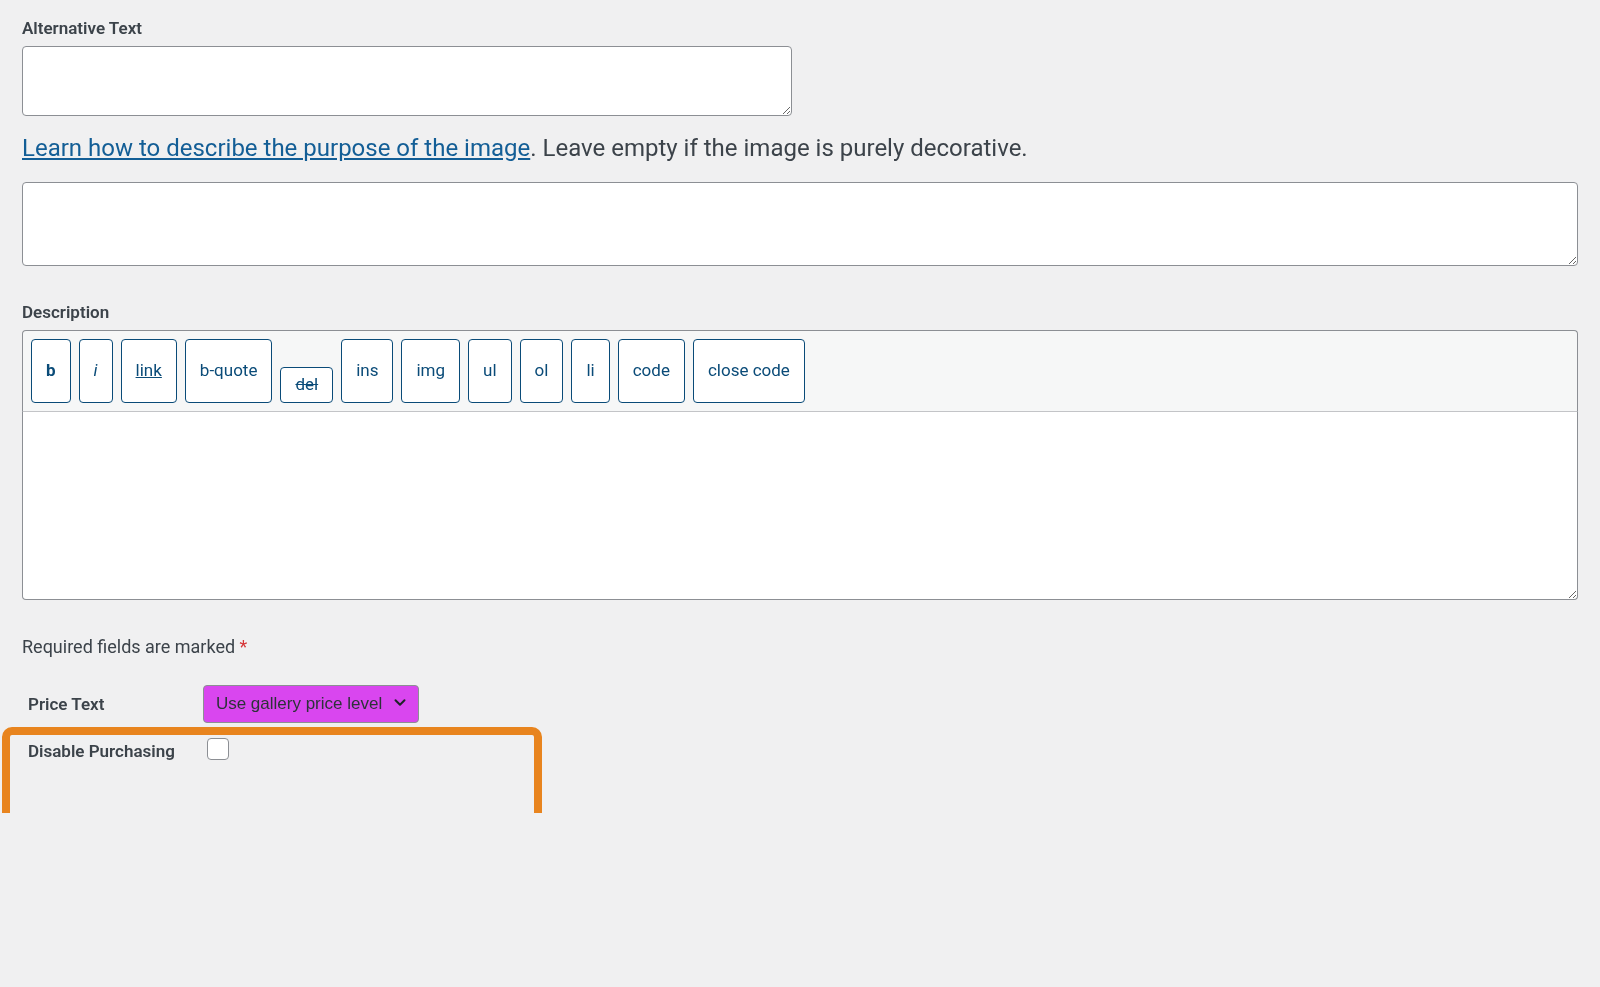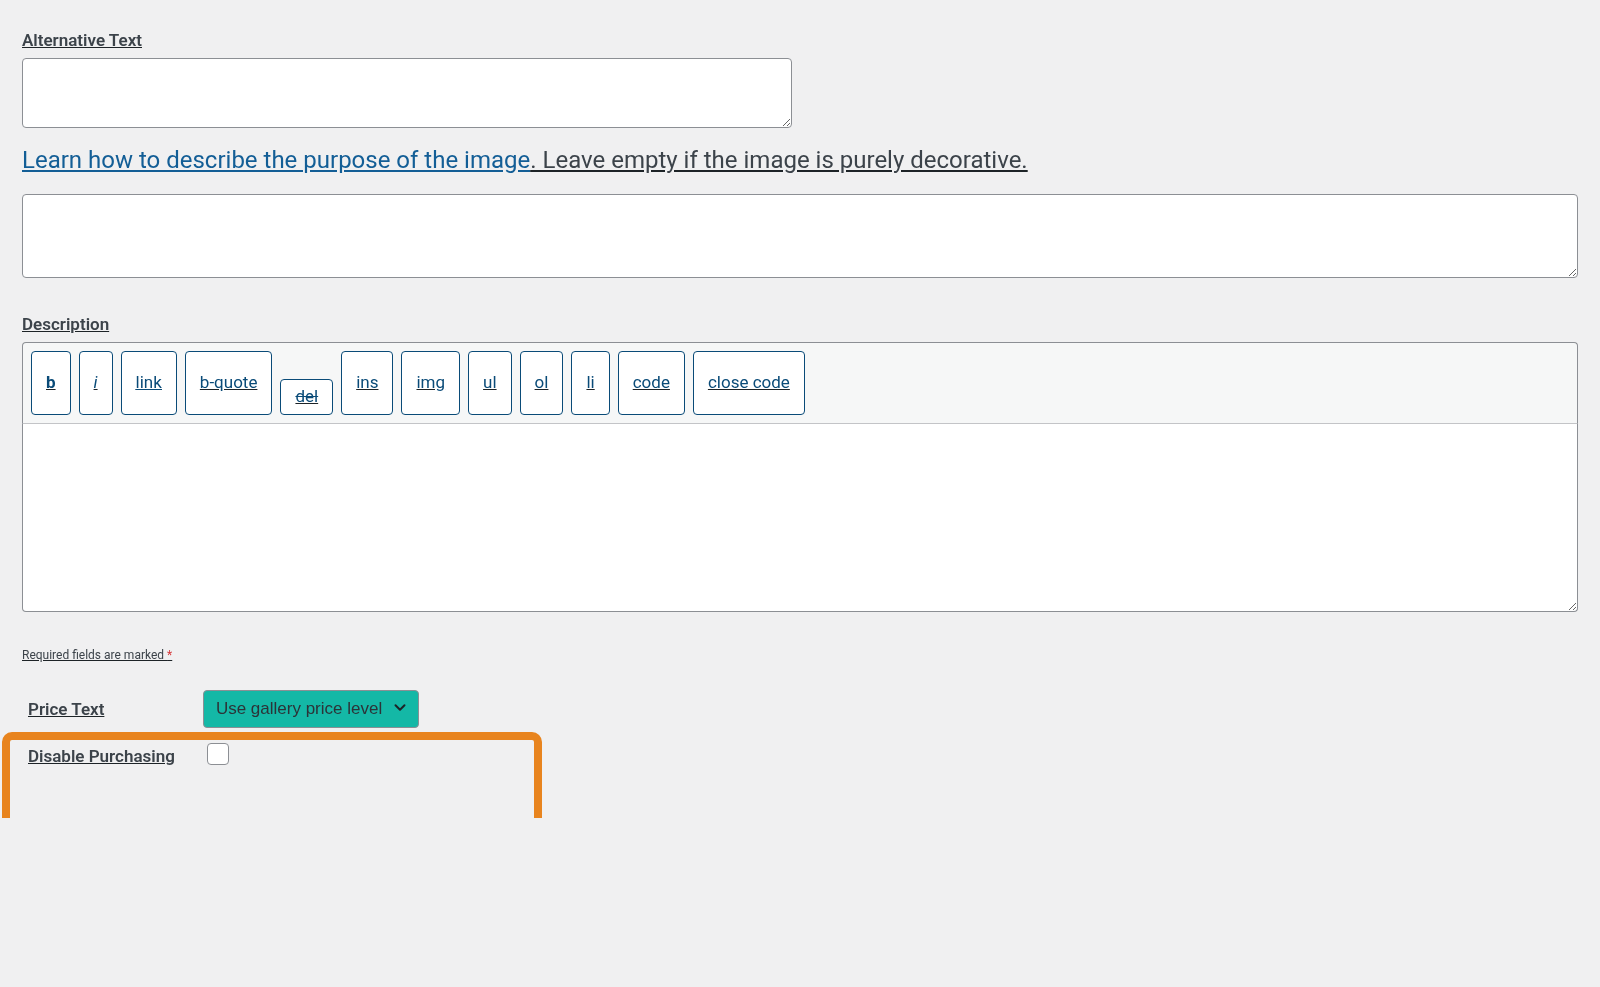--- a/index.html
+++ b/index.html
@@ -5,22 +5,21 @@
   * { box-sizing: border-box; }
   html, body {
     margin: 0;
     padding: 0;
     background: #f0f0f1;
     font-family: -apple-system, BlinkMacSystemFont, "Segoe UI", Roboto, "Helvetica Neue", Arial, sans-serif;
     color: #1d2327;
     font-size: 15px;
   }
   .wrap {
-    padding: 30px 22px 40px 22px;
-    text-decoration: underline;
+    padding: 18px 22px 40px 22px;
   }
   .field-label {
     font-weight: 600;
     color: #3c434a;
     font-size: 17px;
     margin-bottom: 8px;
     display: block;
   }
   textarea {
     width: 100%;
@@ -70,21 +69,21 @@
     font-family: inherit;
   }
   .qt-btn.bold   { font-weight: 700; }
   .qt-btn.italic { font-style: italic; }
   .qt-btn.underl { text-decoration: underline; }
   .qt-btn.strike { text-decoration: line-through; margin-top: 28px; }
   .desc-wrap { width: 100%; }
 
   .required-note {
     color: #3c434a;
-    font-size: 12px;
+    font-size: 18px;
     margin: 18px 0 22px 0;
   }
   .star { color: #d63638; }
 
   
   .ft { border-collapse: collapse; }
   .ft td.label {
     font-weight: 600;
     color: #3c434a;
     font-size: 17px;
@@ -99,21 +98,21 @@
     border: 1px solid #8c8f94;
     border-radius: 4px;
     background: #fff;
     font-size: 15px;
     padding: 0 8px;
   }
   .select {
     height: 38px;
     border: 1px solid #8c8f94;
     border-radius: 4px;
-    background: #14b8a6;
+    background: #d946ef;
     font-size: 17px;
     padding: 0 36px 0 12px;
     appearance: none;
     position: relative;
     display: inline-flex;
     align-items: center;
     color: #2c3338;
     cursor: pointer;
   }
   .select-wrap { position: relative; display: inline-block; }

